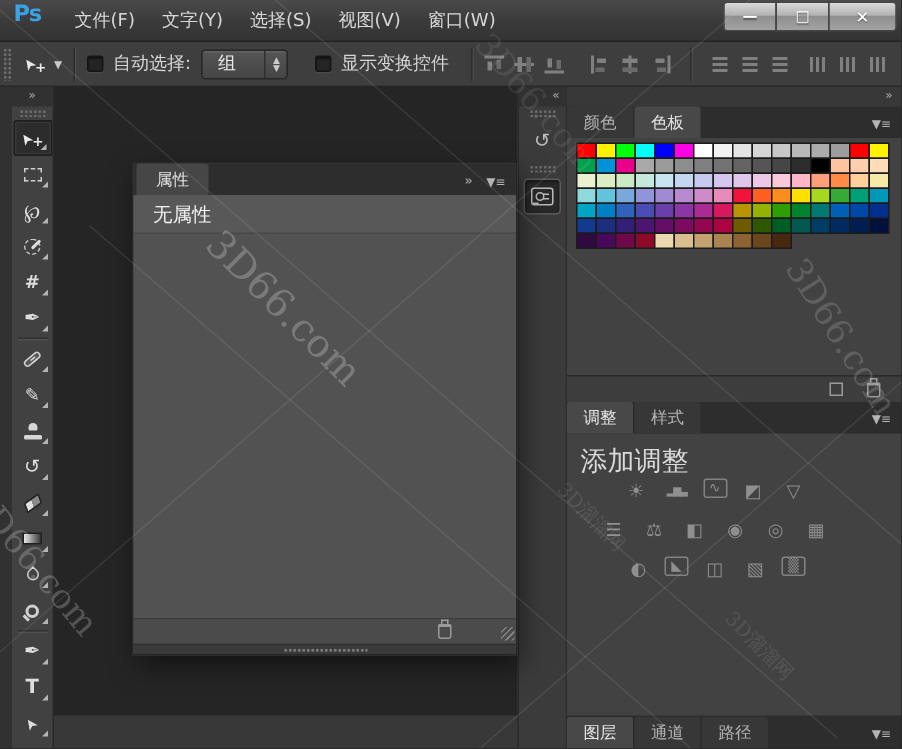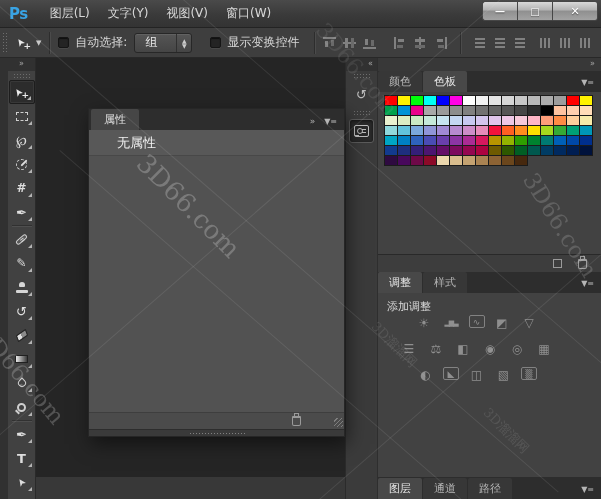--- a/index.html
+++ b/index.html
@@ -3,21 +3,21 @@
 <meta charset="utf-8">
 <style>
   html,body{margin:0;padding:0;background:#1d1d1d;}
   *{box-sizing:border-box;}
   .app{position:relative;width:601px;height:499px;background:#383838;overflow:hidden;
        font-family:"DejaVu Sans","Liberation Sans",sans-serif;color:#d6d6d6;}
 
   
   .titlebar{position:absolute;left:0;top:0;width:601px;height:28px;
     background:linear-gradient(#4a4a4a,#3a3a3a 55%,#333333);border-bottom:1px solid #232323;
-    display:flex;align-items:center;}
+    display:flex;align-items:flex-start;}
   .logo{margin-left:9px;font-weight:bold;font-size:15px;color:#39a3e4;letter-spacing:-0.5px;}
   .menus{display:flex;margin-left:13px;}
   .menu-item{padding:0 9px;font-size:12px;color:#d8d8d8;line-height:27px;white-space:nowrap;}
   .tb-dots{position:absolute;right:106px;top:7px;width:4px;height:13px;
     background-image:radial-gradient(circle,#7a7a7a 0.8px,transparent 1px);background-size:4px 4px;}
   .winbtns{position:absolute;right:3px;top:1px;display:flex;}
   .wbtn{height:20px;border:1px solid #464646;border-right-width:0;color:#ffffff;
     background:linear-gradient(#d9d9d9 0%,#b2b2b2 45%,#8f8f8f 50%,#a3a3a3 100%);
     display:flex;align-items:center;justify-content:center;font-size:10px;font-weight:bold;
     text-shadow:0 1px 1px rgba(0,0,0,.45);}
@@ -143,38 +143,38 @@
   .rc-fill{flex:1;}
   .pfoot{flex:0 0 18px;border-top:1px solid #292929;background:#3d3d3d;display:flex;align-items:center;
     justify-content:flex-end;gap:16px;padding-right:14px;}
   .icon-new{width:9px;height:9px;border:1px solid #9a9a9a;position:relative;background:#3d3d3d;}
   .icon-new::before{content:"";position:absolute;left:-4px;top:-4px;width:9px;height:9px;
     border:1px solid #777777;z-index:-1;}
   .icon-trash{width:9px;height:10px;border:1px solid #9a9a9a;border-top:2px solid #9a9a9a;
     border-radius:1px 1px 2px 2px;position:relative;}
   .icon-trash::before{content:"";position:absolute;top:-5px;left:1px;width:3px;height:2px;
     border:1px solid #9a9a9a;border-bottom:none;}
-  .addlabel{flex:0 0 22px;font-size:11px;color:#d9d9d9;padding:6px 0 0 9px;}
+  .addlabel{flex:0 0 22px;font-size:18px;color:#d9d9d9;padding:6px 0 0 9px;}
   .adj-row{flex:0 0 18px;display:flex;justify-content:center;gap:8px;margin-bottom:10px;padding-right:26px;}
   .adj{width:19px;height:16px;display:flex;align-items:center;justify-content:center;
     color:#8f8f8f;font-size:12px;}
   .adj.small{font-size:7px;letter-spacing:-1px;}
   .adj.box{border:1px solid #828282;border-radius:2px;font-size:9px;width:16px;height:13px;}
 
   
   .fpanel{position:absolute;left:88px;top:108px;width:257px;height:329px;background:#515151;
     border:1px solid #262626;box-shadow:3px 7px 18px rgba(0,0,0,.5);display:flex;flex-direction:column;}
   .fp-head{flex:0 0 18px;background:#2d2d2d;display:flex;align-items:flex-end;}
   .fp-tab{padding:3px 13px;background:#464646;color:#e2e2e2;font-size:11px;border-radius:2px 2px 0 0;margin-left:2px;font-family:Liberation Mono, monospace;}
   .fp-icons{margin-left:auto;display:flex;gap:9px;align-items:center;margin-right:7px;
     margin-bottom:4px;color:#b5b5b5;}
   .fp-collapse{font-size:9px;line-height:9px;}
   .fp-menu{font-size:8px;line-height:8px;}
   .fp-noprop{flex:0 0 26px;background:#585858;border-bottom:1px solid #484848;display:flex;
-    align-items:center;padding-left:28px;font-size:13px;color:#f1f1f1;}
+    align-items:center;padding-left:13px;font-size:13px;color:#f1f1f1;}
   .fp-body{flex:1;background:#525252;}
   .fp-foot{flex:0 0 17px;border-top:1px solid #3e3e3e;background:#4b4b4b;display:flex;
     align-items:center;justify-content:flex-end;gap:17px;padding-right:12px;position:relative;}
   .fp-corner{position:absolute;right:1px;bottom:2px;width:9px;height:9px;
     background:repeating-linear-gradient(135deg,transparent 0 2px,#7e7e7e 2px 3px);}
   .fp-bottom{flex:0 0 7px;background:#3a3a3a;border-top:1px solid #2d2d2d;display:flex;
     justify-content:center;align-items:center;}
   .fp-grip{width:56px;height:3px;background-image:radial-gradient(circle,#808080 0.8px,transparent 1px);
     background-size:3px 3px;}
 
@@ -185,22 +185,23 @@
   .wm-line{position:absolute;width:780px;height:1px;background:rgba(235,235,235,.10);transform-origin:0 0;}
 </style>
 </head>
 <body>
 
 <div class="app">
 
   <div class="titlebar">
     <span class="logo">Ps</span>
     <div class="menus" id="menus">
-        <div class="menu-item">图层(L)</div>
+        <div class="menu-item">文件(F)</div>
         <div class="menu-item">文字(Y)</div>
+        <div class="menu-item">选择(S)</div>
         <div class="menu-item">视图(V)</div>
         <div class="menu-item">窗口(W)</div>
       </div>
     <div class="tb-dots"></div>
     <div class="winbtns">
       <div class="wbtn min">—</div>
       <div class="wbtn max">□</div>
       <div class="wbtn close">✕</div>
     </div>
   </div>

